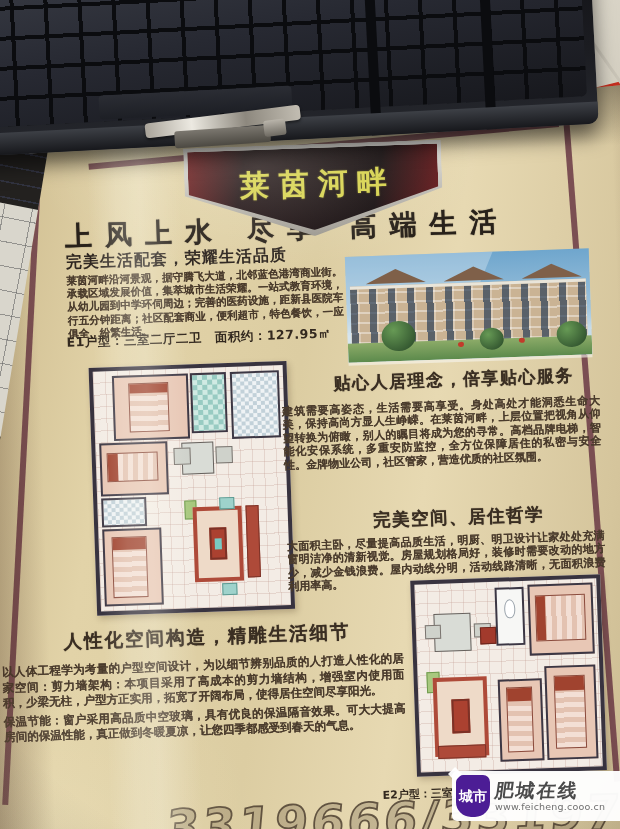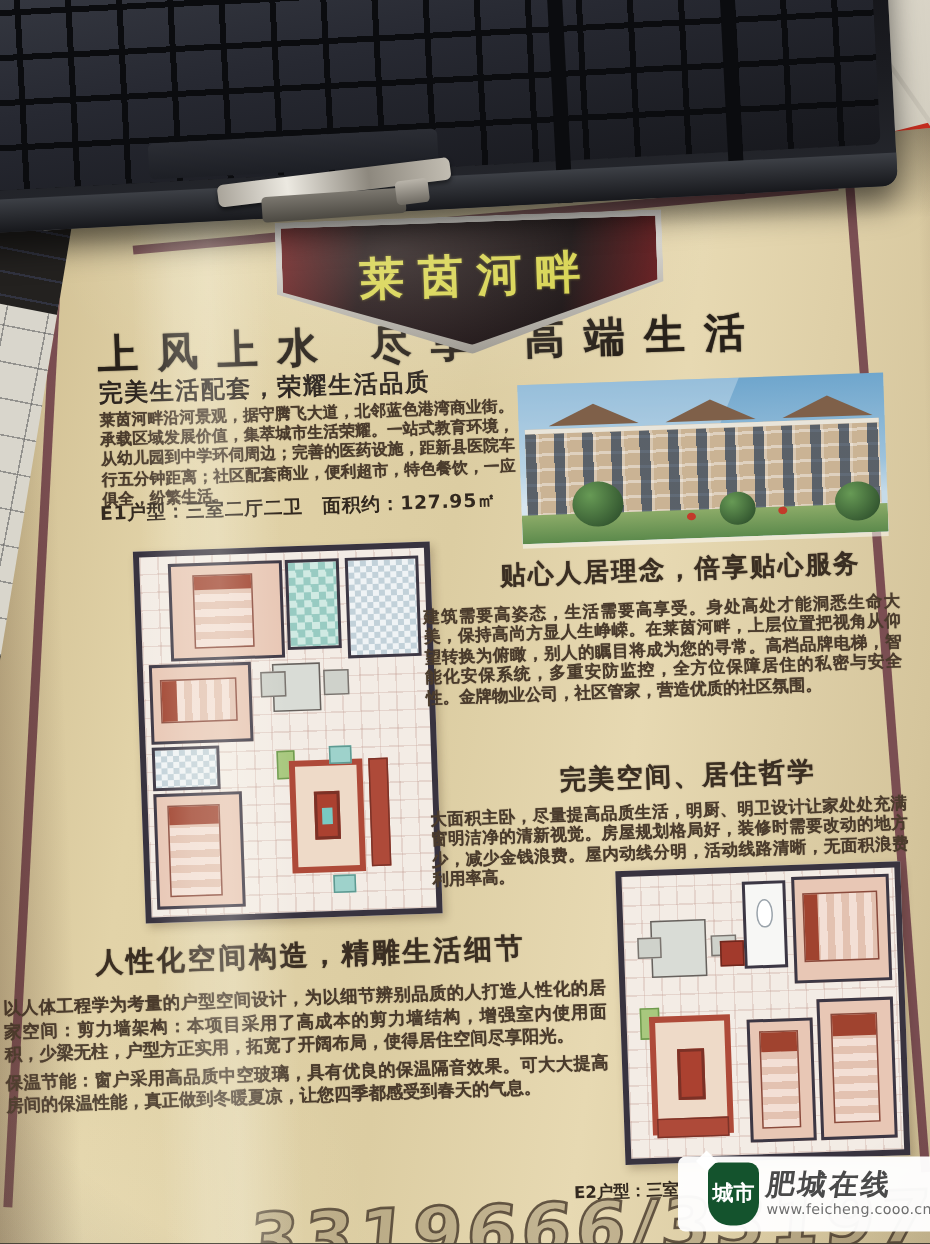--- a/index.html
+++ b/index.html
@@ -114,21 +114,21 @@
   .h2{left:320px;top:426px;width:315px;font-size:17.5px;}
   .b2{left:305px;top:455px;width:318px;}
   .h3{left:42px;top:536px;width:360px;font-size:18.5px;letter-spacing:2px;}
   .b3{left:16px;top:570px;width:402px;font-size:11.5px;line-height:15.6px;}
   .b3 p{margin:0 0 3px 0;}
 
   .phone{position:absolute;left:174px;top:710px;font-size:48px;font-weight:bold;letter-spacing:3px;transform:skewX(-7deg);color:rgba(86,70,52,.25);-webkit-text-stroke:1.8px rgba(70,56,42,.8);z-index:2;white-space:nowrap;}
 
   
   .watermark{position:absolute;left:452px;top:771px;width:168px;height:50px;background:rgba(255,255,255,.96);border-radius:5px 0 0 5px;z-index:10;display:flex;align-items:center;padding:3px 4px;}
-  .seal{position:relative;width:34px;height:42px;background:#14532d;border-radius:7px 7px 15px 15px;color:#fff;display:flex;flex-direction:column;align-items:center;justify-content:center;font-family:"DejaVu Serif",serif;font-weight:bold;font-size:14px;line-height:15px;flex:0 0 auto;margin-left:16px;}
+  .seal{position:relative;width:34px;height:42px;background:#4c1d95;border-radius:7px 7px 15px 15px;color:#fff;display:flex;flex-direction:column;align-items:center;justify-content:center;font-family:"DejaVu Serif",serif;font-weight:bold;font-size:14px;line-height:15px;flex:0 0 auto;}
   .seal::after{content:"";position:absolute;left:-1px;top:-1px;width:10px;height:10px;background:rgba(255,255,255,.96);transform:rotate(45deg) translate(-7px,0);}
   .wm-txt{margin-left:5px;min-width:0;}
   .wm-name{font-family:"DejaVu Serif",serif;font-size:19px;font-weight:bold;color:#4a4a4a;transform:skewX(-8deg);letter-spacing:2px;white-space:nowrap;line-height:21px;}
   .wm-url{font-size:9.5px;color:#6f6f6f;letter-spacing:.2px;white-space:nowrap;}
 
   .vignette{position:absolute;inset:0;z-index:8;pointer-events:none;background:radial-gradient(ellipse 130% 115% at 50% 42%,transparent 55%,rgba(8,6,5,.40) 100%);}
 </style>
 </head>
 <body>
 

